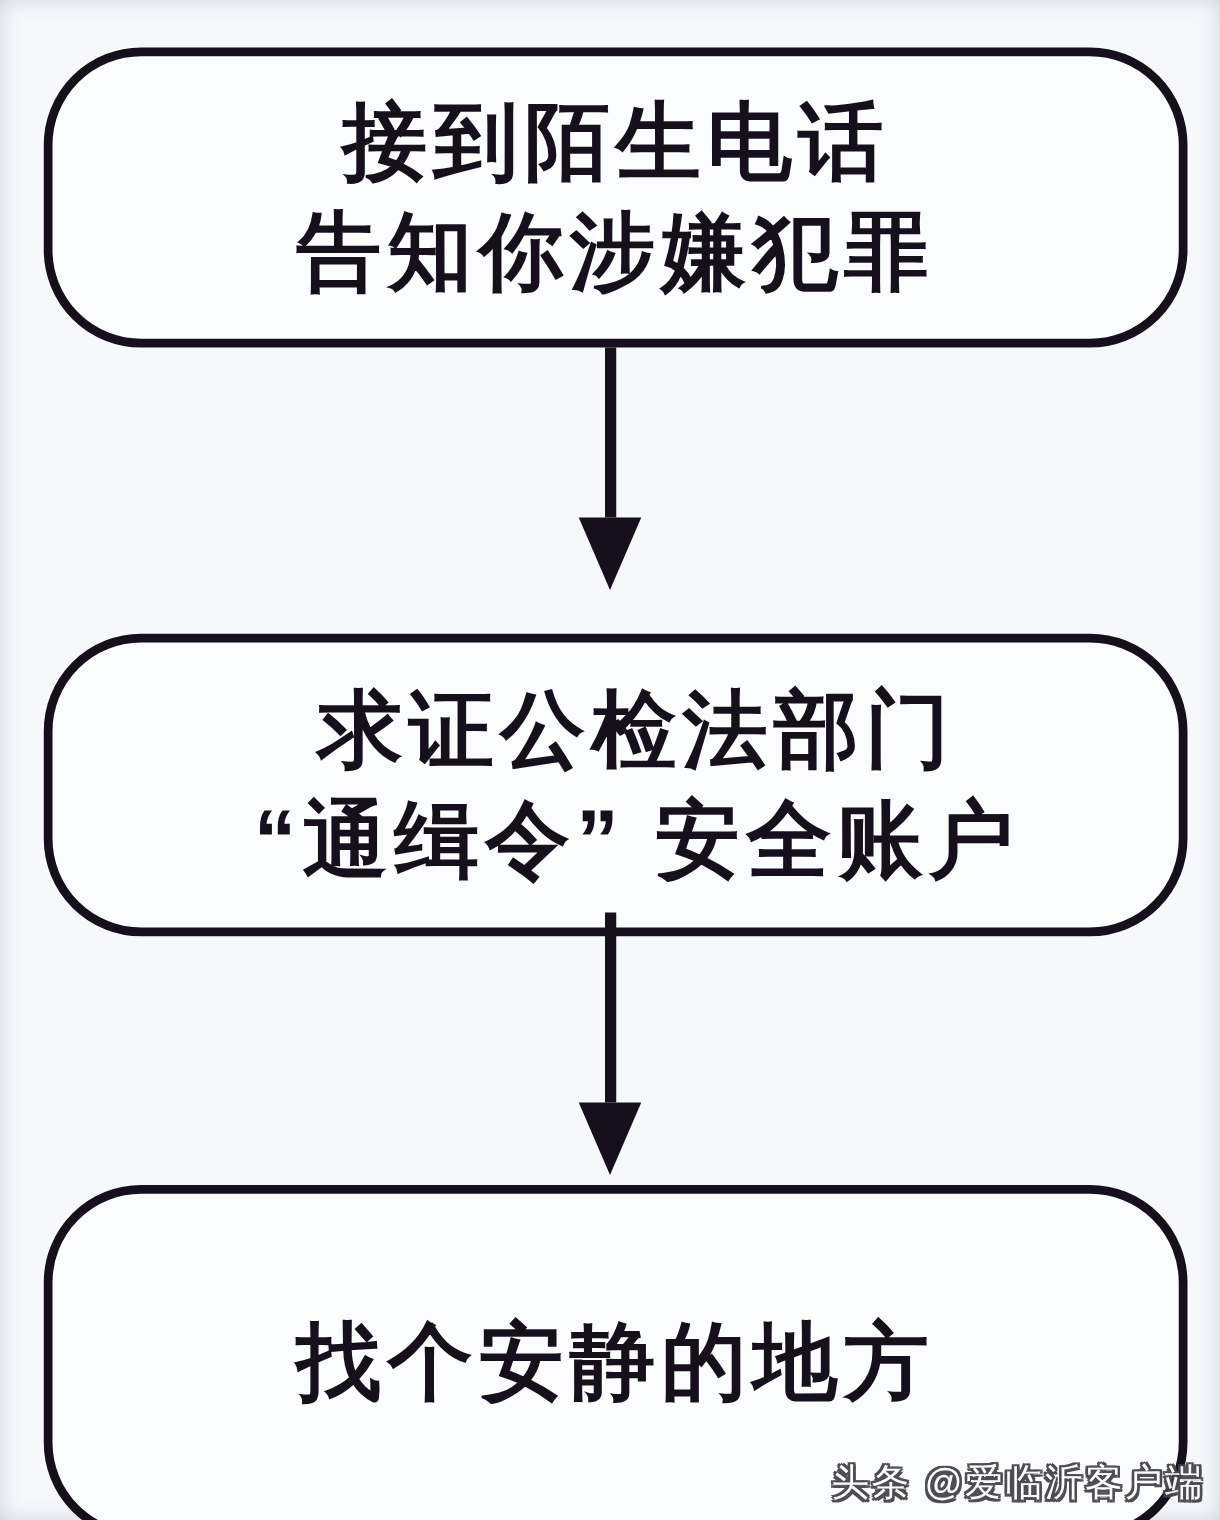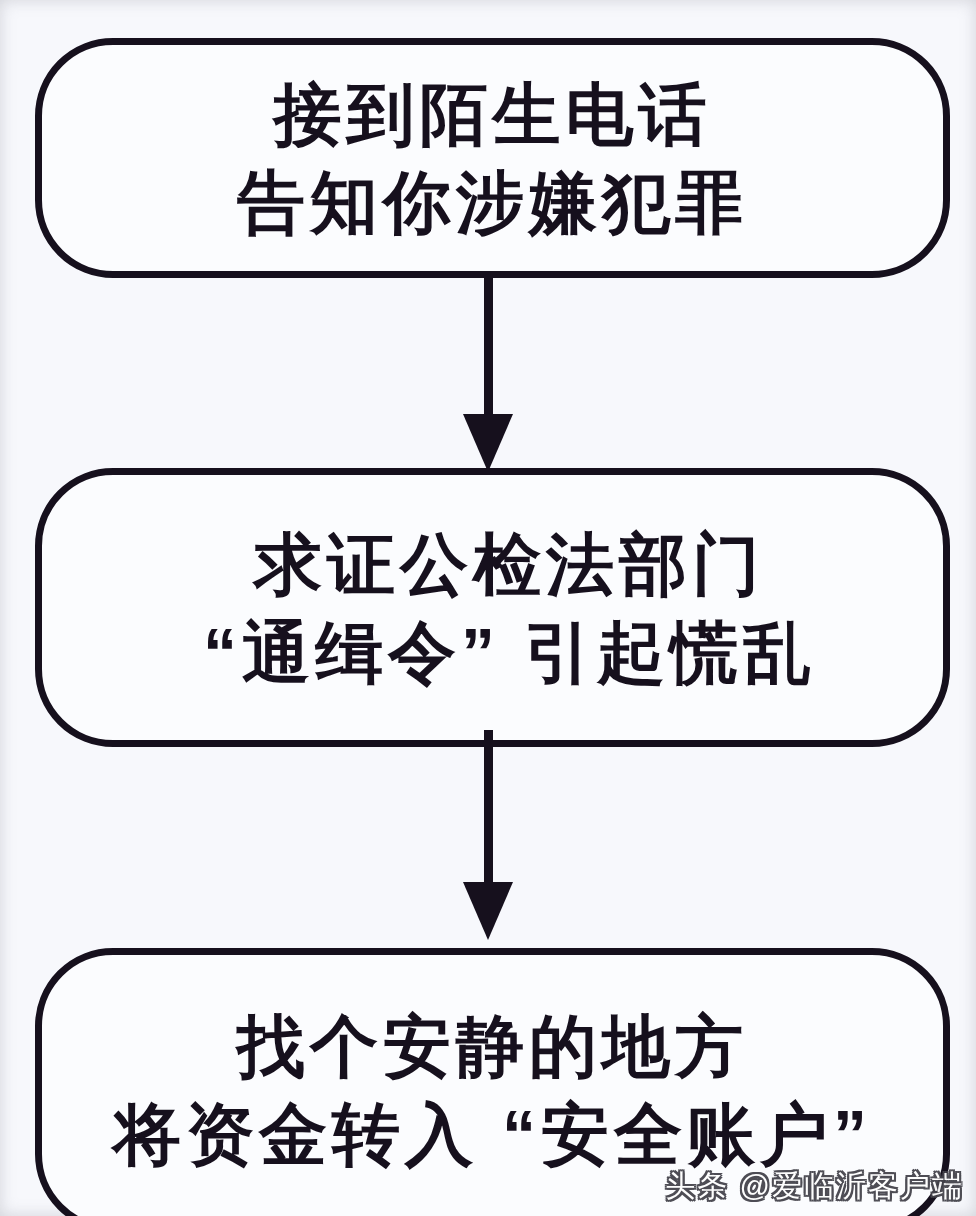--- a/index.html
+++ b/index.html
@@ -23,21 +23,21 @@
     box-sizing: border-box;
     border: 7px solid #16101d;
     border-radius: 78px;
     background: #fbfcfe;
     display: flex;
     flex-direction: column;
     align-items: center;
     justify-content: center;
   }
   #box1 { top: 38px;  height: 240px; }
-  #box2 { top: 468px; height: 279px; padding-left: 34px; }
+  #box2 { top: 507px; height: 242px; padding-left: 34px; }
   #box3 { top: 948px; height: 284px; }
   .step-line {
     font-size: 68px;
     font-weight: bold;
     color: #16101d;
     line-height: 88px;
     letter-spacing: 5px;
     white-space: nowrap;
     text-align: center;
   }
@@ -92,28 +92,27 @@
     <div class="step-line">告知你涉嫌犯罪</div>
   </div>
 
   <div class="arrow" id="arrow1">
     <div class="arrow-shaft"></div>
     <div class="arrow-head"></div>
   </div>
 
   <div class="step-box" id="box2">
     <div class="step-line">求证公检法部门</div>
-    <div class="step-line">“通缉令” 引起慌乱</div>
+    <div class="step-line">“通缉令” 安全账户</div>
   </div>
 
   <div class="arrow" id="arrow2">
     <div class="arrow-shaft"></div>
     <div class="arrow-head"></div>
   </div>
 
   <div class="step-box" id="box3">
     <div class="step-line">找个安静的地方</div>
-    <div class="step-line">将资金转入 “安全账户”</div>
   </div>
 
   <div class="watermark">头条 @爱临沂客户端</div>
 
 </div>
 
 </body></html>

